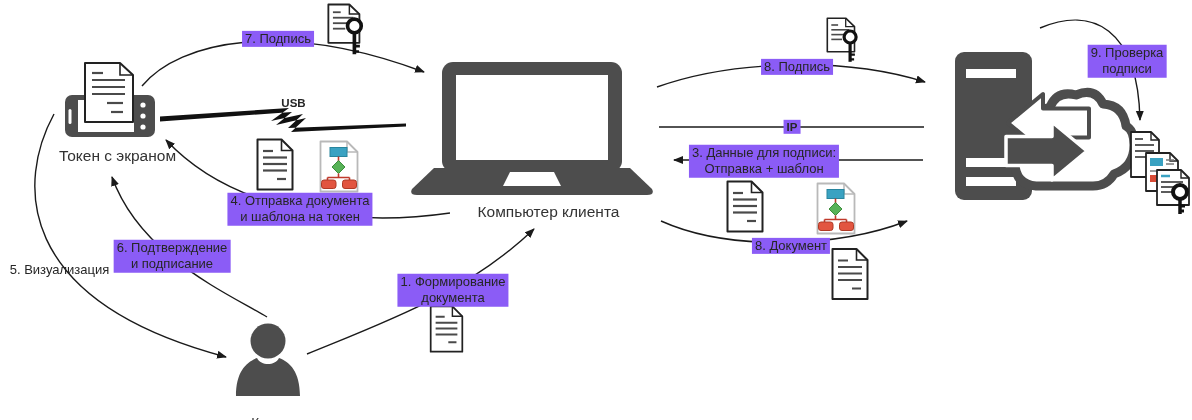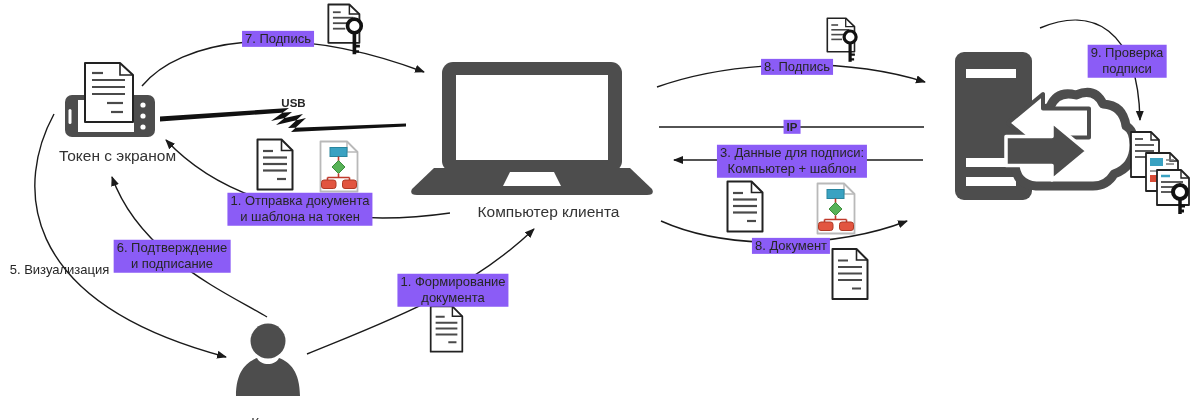--- a/index.html
+++ b/index.html
@@ -196,36 +196,36 @@
 
   <div class="lbl node-lbl" style="left:112px;top:156px">Токен с экраном</div>
   <div class="lbl node-lbl" style="left:543px;top:212px">Компьютер клиента</div>
   <div class="lbl small-lbl" style="left:268px;top:407px">Клиент</div>
 
   <div class="lbl conn-lbl" style="left:288px;top:103px">USB</div>
   <div class="lbl conn-lbl bg" style="left:792px;top:127px">IP</div>
 
   <div class="lbl bg" style="left:278px;top:39px">7. Подпись</div>
   <div class="lbl bg" style="left:300px;top:209px">
-    <div>1. Отправка документа</div>
+    <div>4. Отправка документа</div>
     <div>и шаблона на токен</div>
   </div>
   <div class="lbl" style="left:54px;top:270px">5. Визуализация</div>
   <div class="lbl bg" style="left:172px;top:256px">
     <div>6. Подтверждение</div>
     <div>и подписание</div>
   </div>
   <div class="lbl bg" style="left:453px;top:290px">
     <div>1. Формирование</div>
     <div>документа</div>
   </div>
   <div class="lbl bg" style="left:797px;top:67px">8. Подпись</div>
-  <div class="lbl bg" style="left:792px;top:161px">
+  <div class="lbl bg" style="left:764px;top:161px">
     <div>3. Данные для подписи:</div>
-    <div>Компьютер + шаблон</div>
+    <div>Отправка + шаблон</div>
   </div>
   <div class="lbl bg" style="left:791px;top:246px">8. Документ</div>
   <div class="lbl bg" style="left:1127px;top:61px">
     <div>9. Проверка</div>
     <div>подписи</div>
   </div>
 
 </div>
 
 </body></html>

